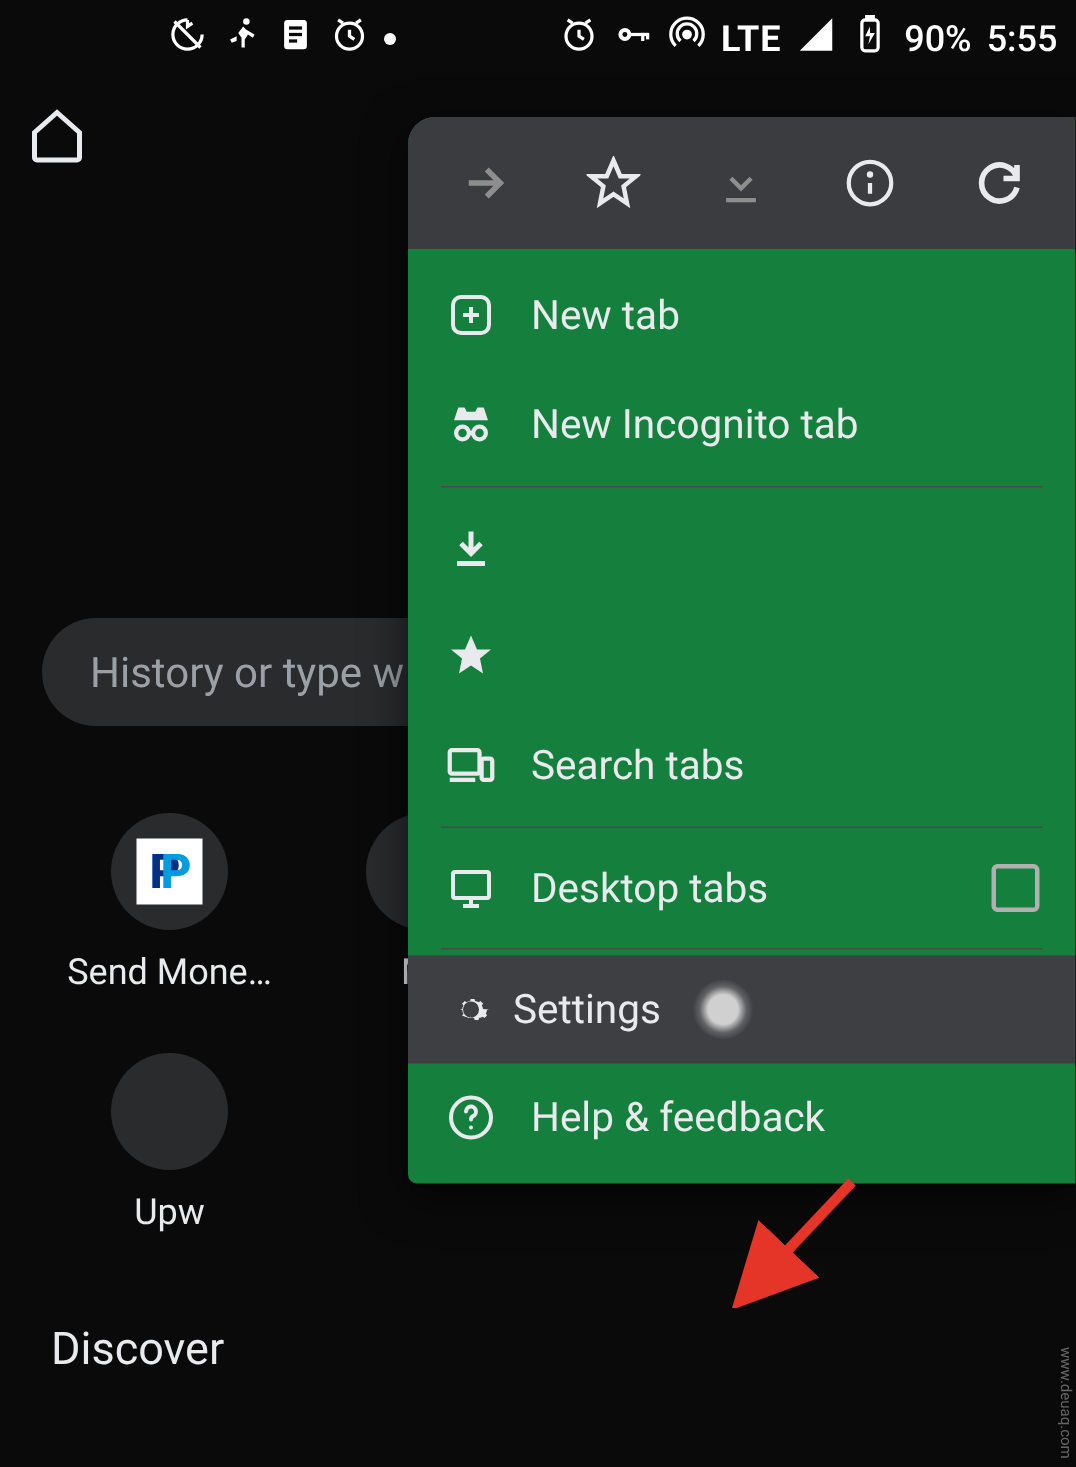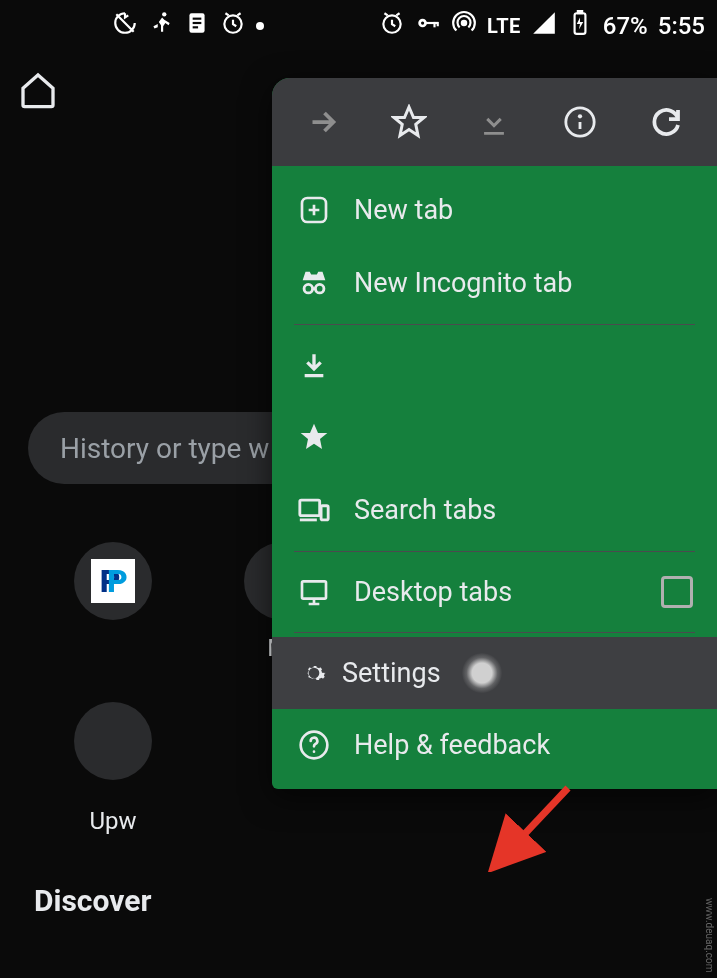--- a/index.html
+++ b/index.html
@@ -17,21 +17,21 @@
     display: flex;
     align-items: center;
     justify-content: space-between;
     padding: 0 12px;
     font-size: 24px;
     font-weight: 500;
     color: #fff;
   }
   .status-left, .status-right { display: flex; align-items: center; gap: 10px; }
   .status-left svg, .status-right svg { width: 26px; height: 26px; }
-  .status-lte { font-size: 20px; font-weight: 700; letter-spacing: 0.5px; }
+  .status-lte { font-size: 24px; font-weight: 700; letter-spacing: 0.5px; }
   .status-dot { width: 8px; height: 8px; background: #fff; border-radius: 50%; }
 
   
   .browser-bar {
     height: 80px;
     display: flex;
     align-items: center;
     padding: 0 18px;
   }
 
@@ -107,22 +107,22 @@
   .shortcut-label {
     font-size: 24px;
     color: #e8eaed;
     white-space: nowrap;
     overflow: hidden;
     text-overflow: ellipsis;
     max-width: 140px;
   }
   .discover {
     font-size: 30px;
-    font-weight: 700;
-    margin-top: 30px;
+    font-weight: 400;
+    margin-top: 42px;
     padding-left: 6px;
   }
 
   
   .menu {
     position: absolute;
     top: 78px;
     right: 0;
     width: 445px;
     background: #15803d;
@@ -248,21 +248,21 @@
           <path d="M2 22L22 2v20z"></path>
         </svg>
     </span>
     <span>
       <svg viewBox="0 0 24 24" fill="none" stroke="#fff" stroke-width="2">
           <rect x="7" y="3" width="10" height="19" rx="2"></rect>
           <rect x="10" y="1" width="4" height="2" fill="#fff"></rect>
           <path d="M12 7l-3 6h3l-1 5 4-7h-3z" fill="#fff" stroke="none"></path>
         </svg>
     </span>
-    <span>67%</span>
+    <span>90%</span>
     <span>5:55</span>
   </div>
 </div>
 
 <div class="browser-bar">
   <span>
     <svg width="40" height="40" viewBox="0 0 24 24" fill="none" stroke="#e8eaed" stroke-width="2">
         <path d="M3 11l9-8 9 8v10a1 1 0 0 1-1 1h-16a1 1 0 0 1-1-1z"></path>
       </svg>
   </span>
@@ -276,37 +276,38 @@
     <span>History or type w</span>
   </div>
   <div class="shortcuts">
     <div class="shortcut">
       <div class="shortcut-icon">
         <div class="pp">
             <span style="color:#003087;position:relative;left:-3px;">P</span>
             <span style="color:#009cde;position:absolute;left:16px;">P</span>
           </div>
       </div>
+      <div class="shortcut-label">Send Mone…</div>
     </div>
     <div class="shortcut">
       <div class="shortcut-icon"></div>
       <div class="shortcut-label" style="text-align:left;padding-left:8px;">Mic</div>
     </div>
     <div class="shortcut">
       <div class="shortcut-icon">
         <svg class="swirl" viewBox="0 0 40 40">
             <path d="M8 10 Q2 28 20 34 Q28 36 34 28" fill="none" stroke="#f5b50a" stroke-width="5" stroke-linecap="round"></path>
             <circle cx="30" cy="12" r="3" fill="#1a4b9c"></circle>
           </svg>
       </div>
       <div class="shortcut-label">Kid's Favori…</div>
     </div>
     <div class="shortcut">
       <div class="shortcut-icon"></div>
-      <div class="shortcut-label" style="text-align:left;margin-top:13px;">Upw</div>
+      <div class="shortcut-label" style="text-align:left;">Upw</div>
     </div>
   </div>
   <div class="discover">Discover</div>
 </div>
 
 <div class="menu">
   <div class="menu-toolbar">
     <div class="tbtn">
       <svg width="36" height="36" viewBox="0 0 24 24" fill="none" stroke="#8e8e8e" stroke-width="2.5">
           <path d="M5 12h13M13 6l6 6-6 6"></path>

